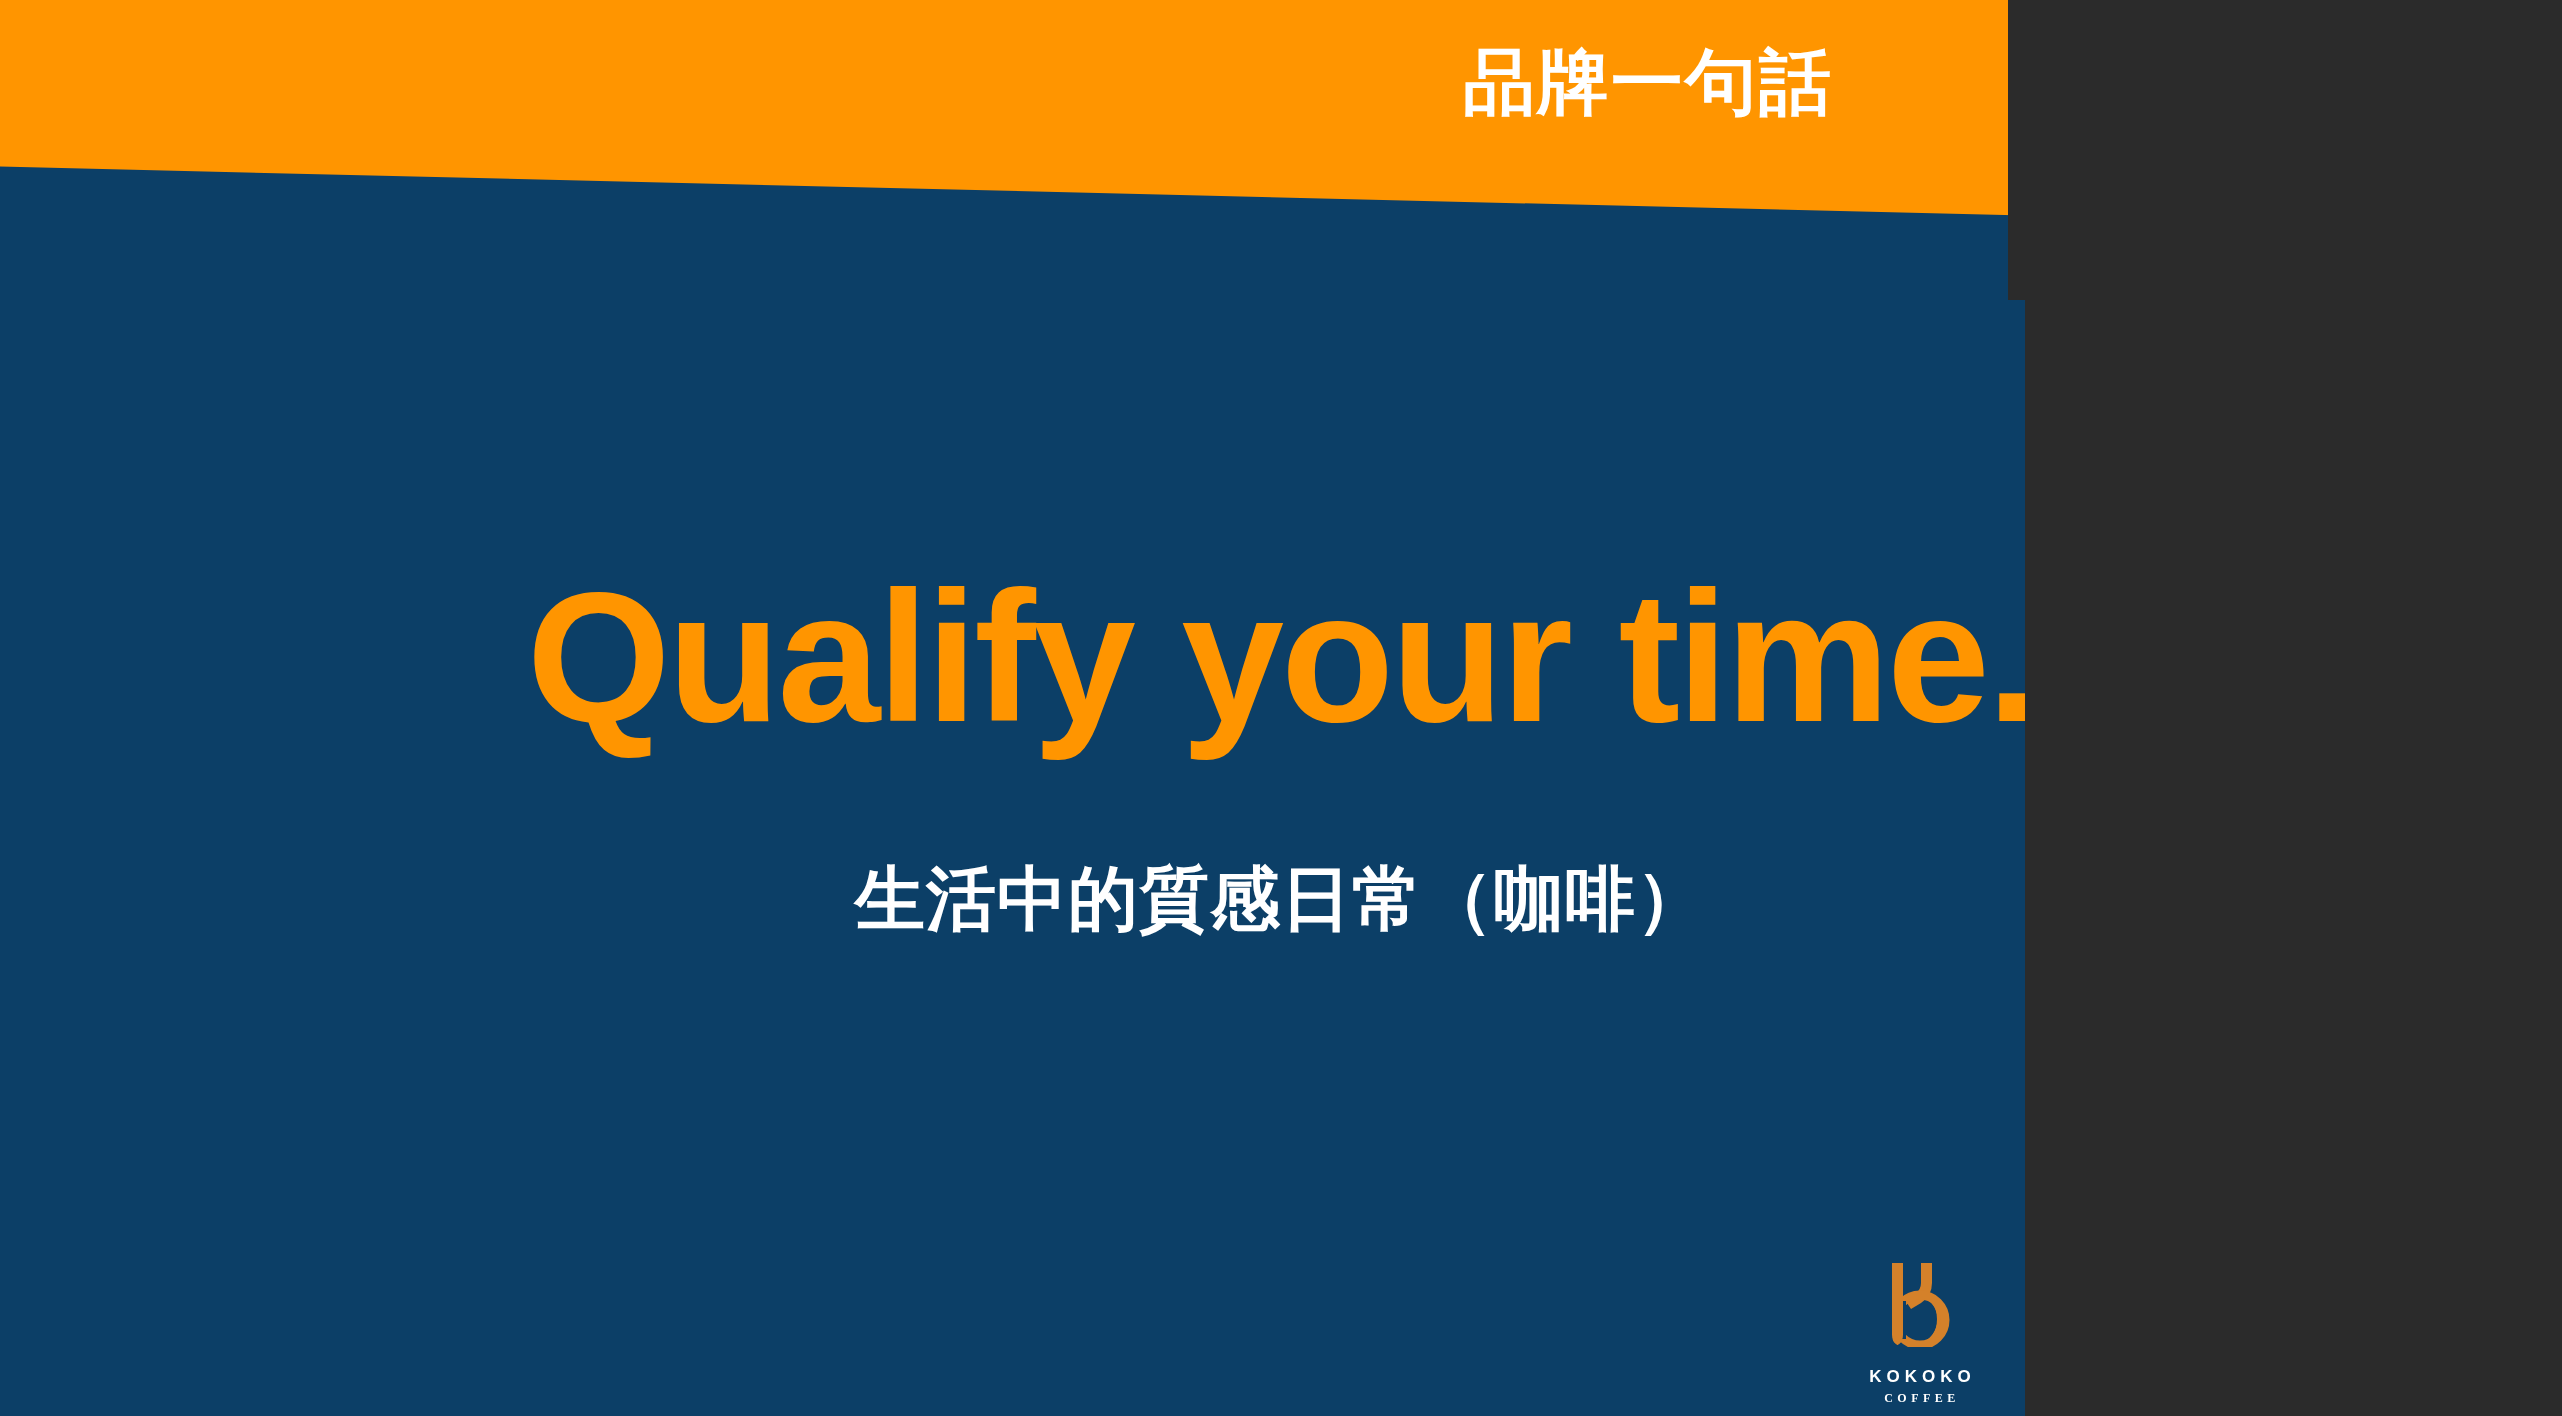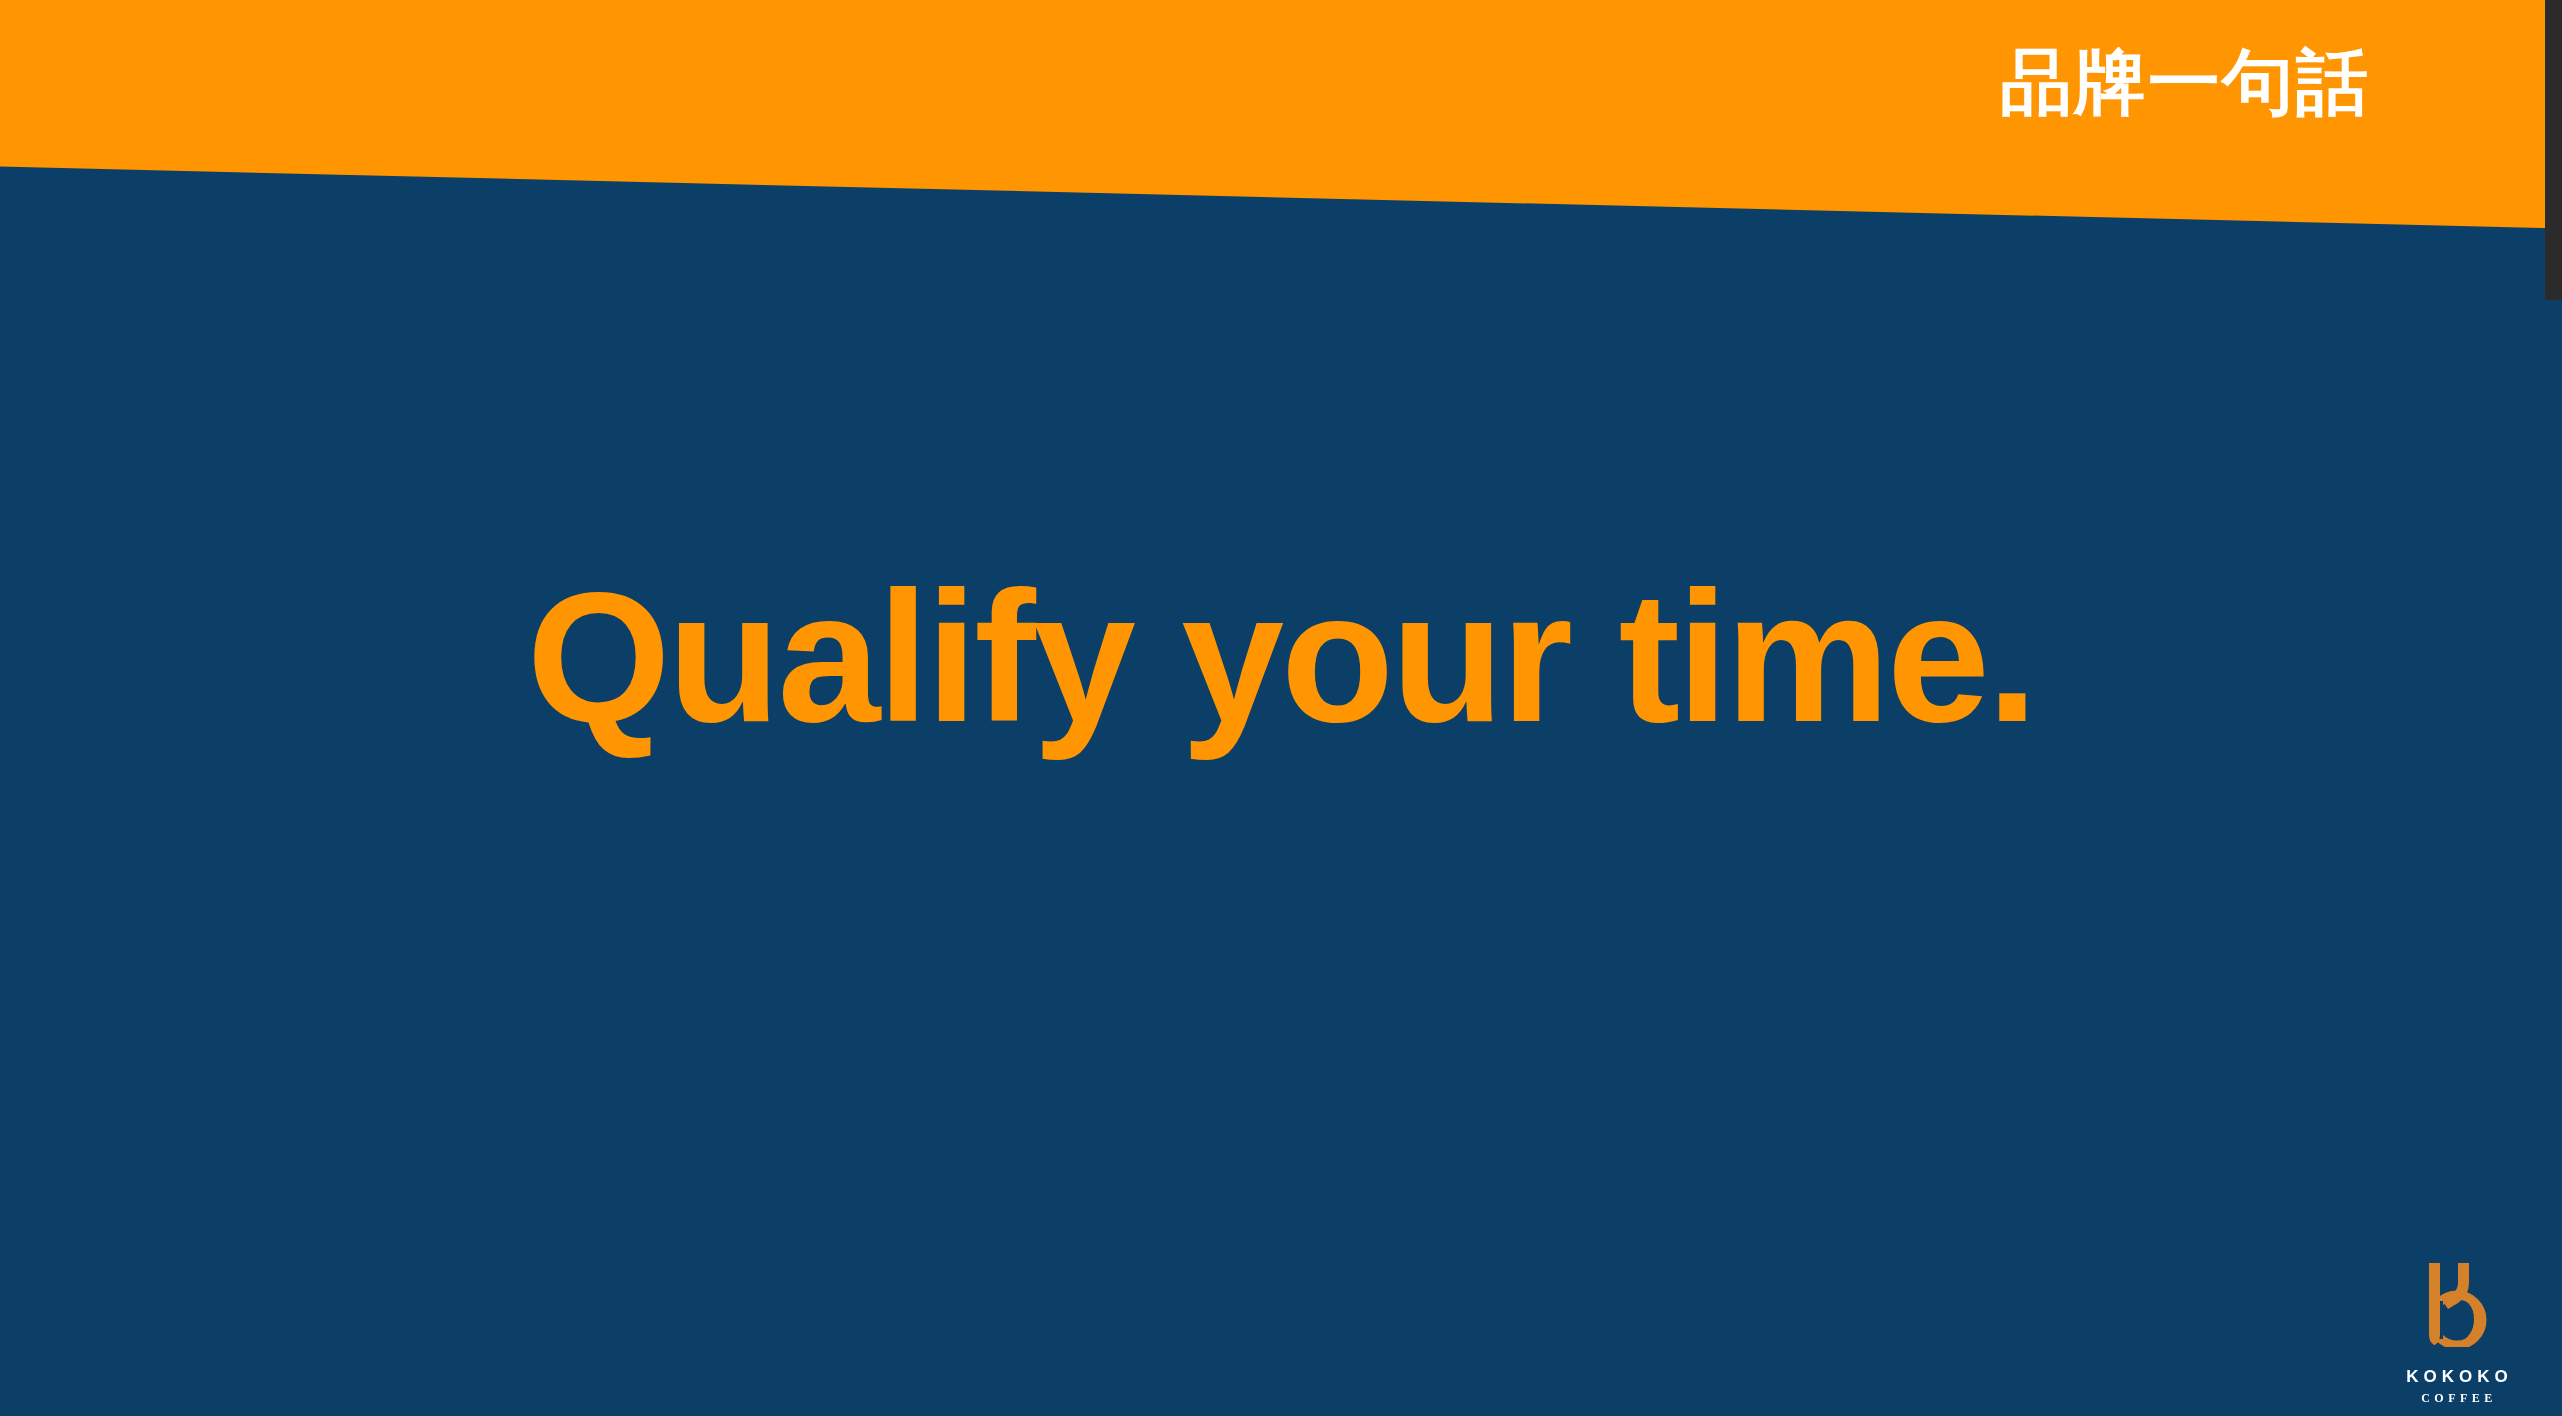--- a/index.html
+++ b/index.html
@@ -3,21 +3,21 @@
 <meta charset="utf-8">
 <title>Brand Slide</title>
 <style>
   html, body {
     margin: 0;
     padding: 0;
     background: #2b2b2b;
   }
   #slide {
     position: relative;
-    width: 2562px;
+    width: 2025px;
     height: 1416px;
     overflow: hidden;
     background: #0C3F67;
     font-family: "Liberation Sans", "DejaVu Sans", sans-serif;
   }
 
   
   .banner {
     position: absolute;
     top: 0;
@@ -129,20 +129,21 @@
 <div id="slide">
 
   <div class="banner"></div>
   <div class="edge-strip"></div>
   <div class="banner-label">品牌一句話</div>
 
   <div class="body-area">
 
     <div class="headline">Qualify your time.</div>
 
+    <div class="subtitle">生活中的質感日常（咖啡）</div>
   </div>
 
   <div class="logo">
     <svg class="logo-mark" viewBox="0 0 92 86" xmlns="http://www.w3.org/2000/svg">
 
       <path d="M18 2 h11 v72 q0 7 -5.5 10 Q18 81 18 74 Z" fill="#D4812A"></path>
 
       <path d="M47 2 h11 v20 q0 13 -11 20 l-10 6 -6 -9 10 -6 q6 -4 6 -11 Z" fill="#D4812A"></path>
 
       <path d="M47 35 a25 25 0 1 1 -8 48.5 a25 25 0 0 0 8 -48.5 Z" fill="#D4812A"></path>

